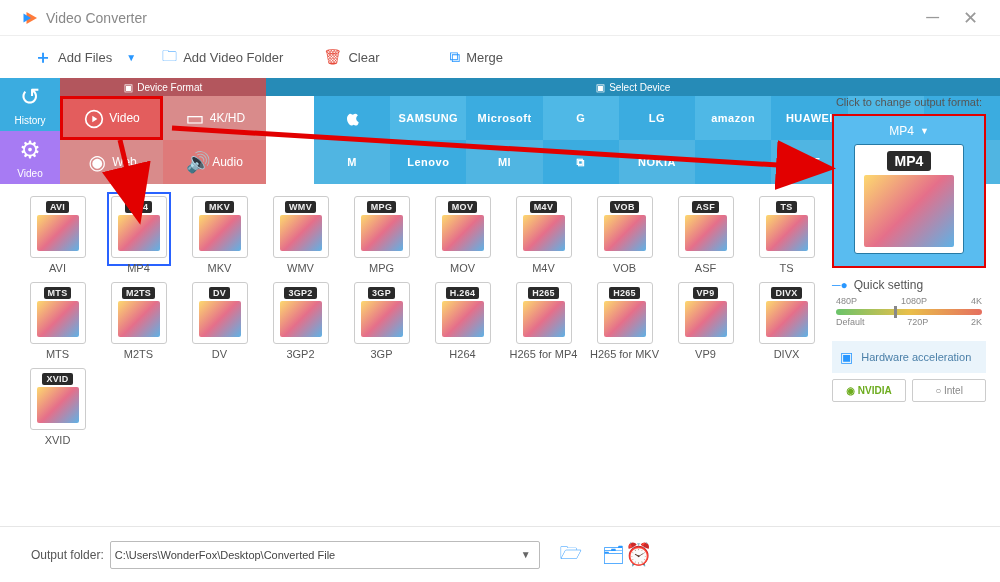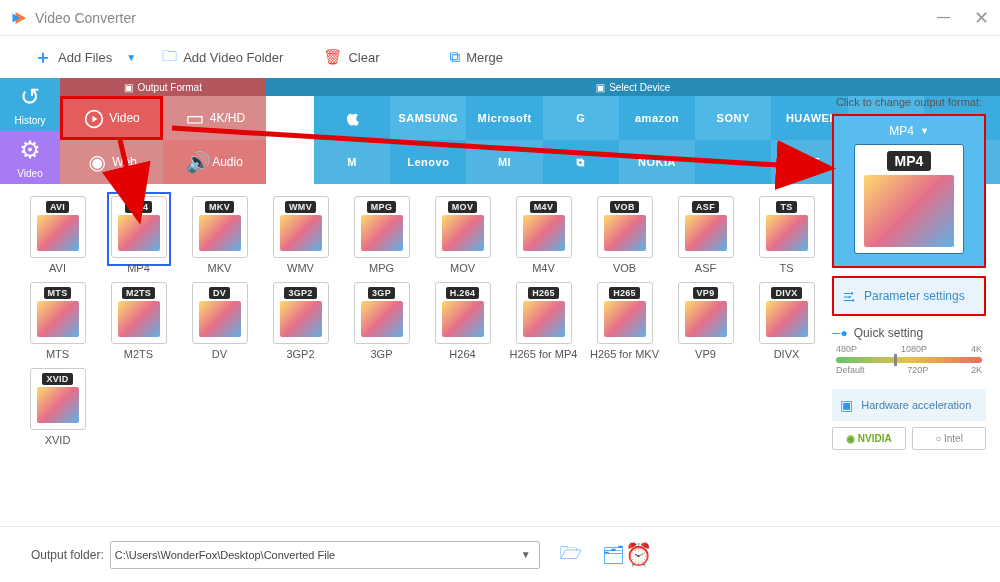--- a/index.html
+++ b/index.html
@@ -1,19 +1,19 @@
 <!DOCTYPE html>
 <html><head>
 <meta charset="utf-8">
 <style>
 * { box-sizing: border-box; margin: 0; padding: 0; font-family: -apple-system, "Segoe UI", Arial, sans-serif; }
 body { background: #fff; width: 1000px; height: 582px; overflow: hidden; color: #555; font-size: 13px; }
 
 
-.titlebar { height: 36px; display: flex; align-items: center; padding: 0 11px; border-bottom: 1px solid #eee; }
+.titlebar { height: 36px; display: flex; align-items: center; padding: 0 22px; border-bottom: 1px solid #eee; }
 .titlebar .logo-icon { font-size: 18px; margin-right: 6px; }
 .titlebar .title { color: #888; font-size: 14px; }
 .window-controls { margin-left: auto; display: flex; gap: 24px; color: #999; font-size: 18px; }
 
 
 .toolbar { height: 42px; display: flex; align-items: center; padding: 0 18px 0 34px; gap: 40px; }
 .tool { display: flex; align-items: center; gap: 6px; color: #555; cursor: pointer; }
 .tool .plus { color: #2997ff; font-weight: bold; font-size: 18px; }
 .tool .caret { color: #2997ff; font-size: 10px; margin-left:8px;}
 .tool .trash { color: #e74c3c; font-size: 15px; }
@@ -153,21 +153,21 @@
     </div>
     <div class="side-tab custom">
       <span class="icon">⚙</span>
       <span class="label">Video</span>
     </div>
   </div>
 
   <div class="format-panel">
     <div class="panel-header">
       <span>▣</span>
-      <span>Output Format</span>
+      <span>Device Format</span>
     </div>
     <div class="format-rows">
       <div class="format-row">
         <div class="format-cell video-cell video-highlight">
           <span class="ico">
             <svg class="svgicon" viewBox="0 0 24 24">
                 <circle cx="12" cy="12" r="10" fill="none" stroke="currentColor" stroke-width="2"></circle>
                 <polygon points="10,8 16,12 10,16" fill="currentColor"></polygon>
               </svg>
           </span>
@@ -199,22 +199,22 @@
     <div class="device-rows">
       <div class="device-row r1" id="dev-row-1">
           <div class="device-cell">
             <svg class="svgicon" viewBox="0 0 24 24" style="width:20px;height:20px;">
               <path fill="#fff" d="M17 13c0-3 2-4 2-4s-1-2-3-2-2 1-3 1-2-1-3-1-4 2-4 6 3 8 5 8 2-1 3-1 1 1 3 1 3-3 3-4c0 0-3-1-3-4z"></path>
             </svg>
           </div>
           <div class="device-cell">SAMSUNG</div>
           <div class="device-cell">Microsoft</div>
           <div class="device-cell">G</div>
+          <div class="device-cell">LG</div>
           <div class="device-cell">amazon</div>
-          <div class="device-cell">SONY</div>
           <div class="device-cell">HUAWEI</div>
           <div class="device-cell">honor</div>
           <div class="device-cell">ASUS</div>
         </div>
       <div class="device-row r2" id="dev-row-2">
           <div class="device-cell">M</div>
           <div class="device-cell">Lenovo</div>
           <div class="device-cell">MI</div>
           <div class="device-cell">⧉</div>
           <div class="device-cell">NOKIA</div>
@@ -322,31 +322,20 @@
     <div class="rp-card-top">
       <span>MP4</span>
       <span class="drop">▼</span>
     </div>
     <div class="rp-big">
       <span class="top-label">MP4</span>
       <div class="dummy-thumb"></div>
     </div>
   </div>
 
-  <div class="rp-param">
-    <span class="ico">
-      <svg class="svgicon" viewBox="0 0 24 24">
-          <path d="M3 6h12M3 12h8M3 18h14" stroke="currentColor" stroke-width="2" fill="none"></path>
-          <circle cx="17" cy="6" r="2" fill="currentColor"></circle>
-          <circle cx="13" cy="12" r="2" fill="currentColor"></circle>
-          <circle cx="19" cy="18" r="2" fill="currentColor"></circle>
-        </svg>
-    </span>
-    <span>Parameter settings</span>
-  </div>
 
   <div class="rp-quick">
     <span class="dot">─●</span>
     <span>Quick setting</span>
   </div>
   <div class="quality-slider">
     <div class="quality-labels">
       <span>480P</span>
       <span>1080P</span>
       <span>4K</span>

